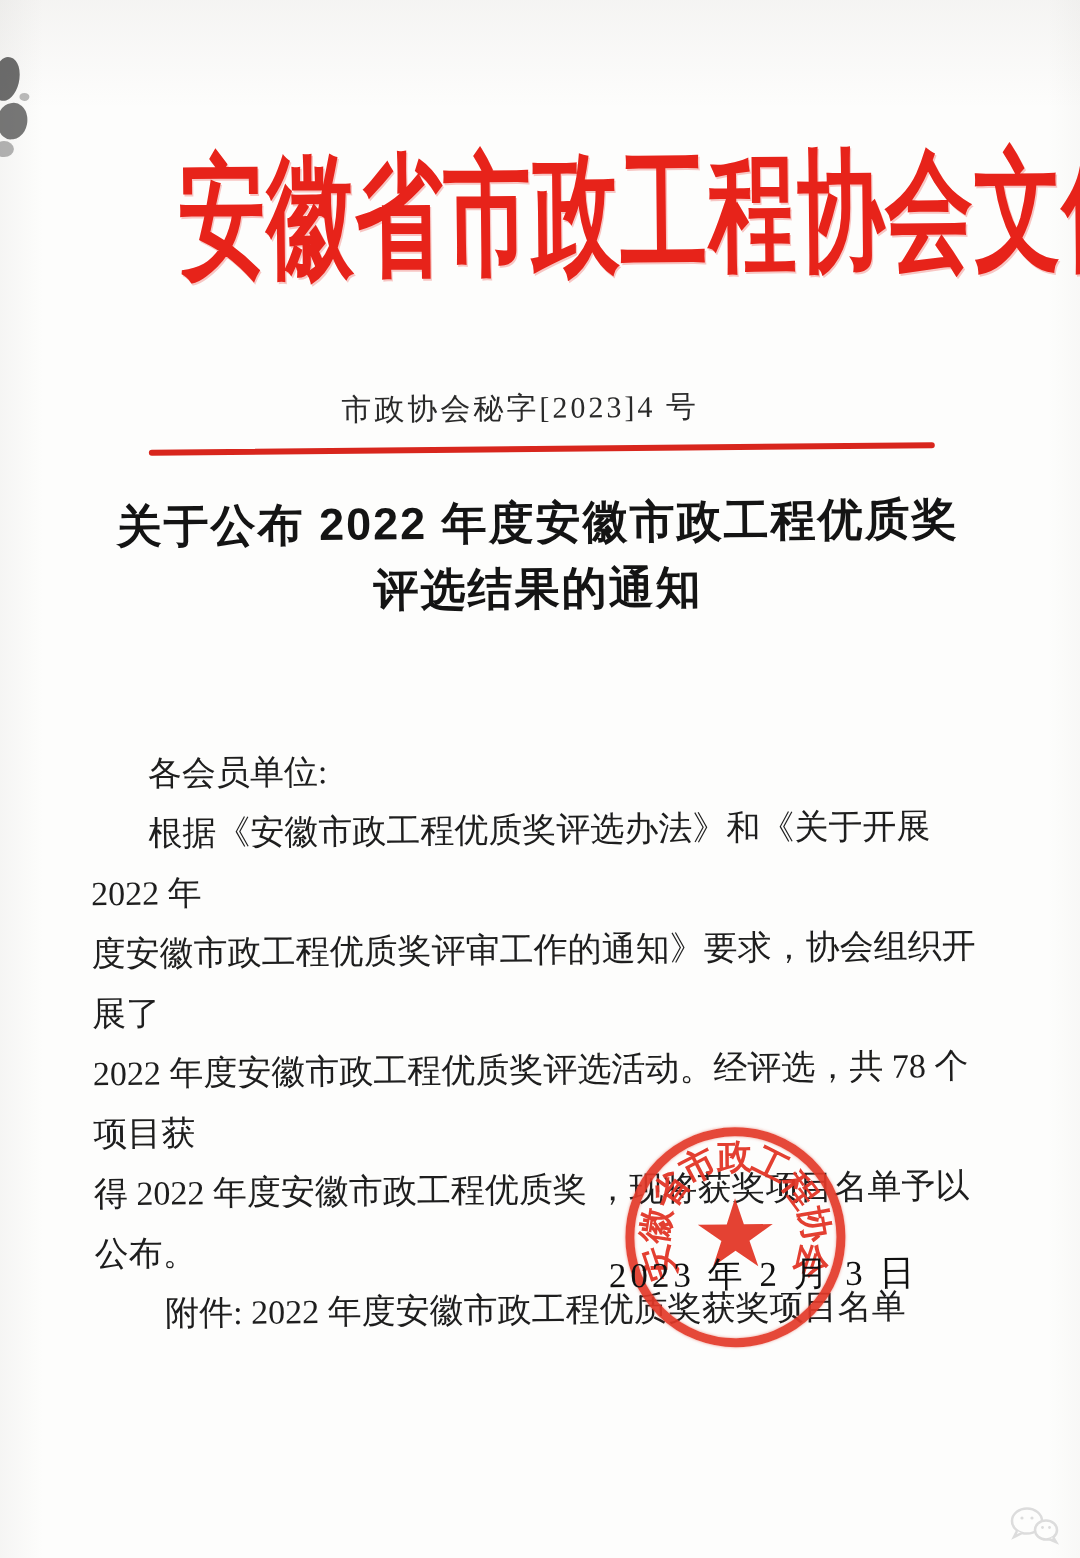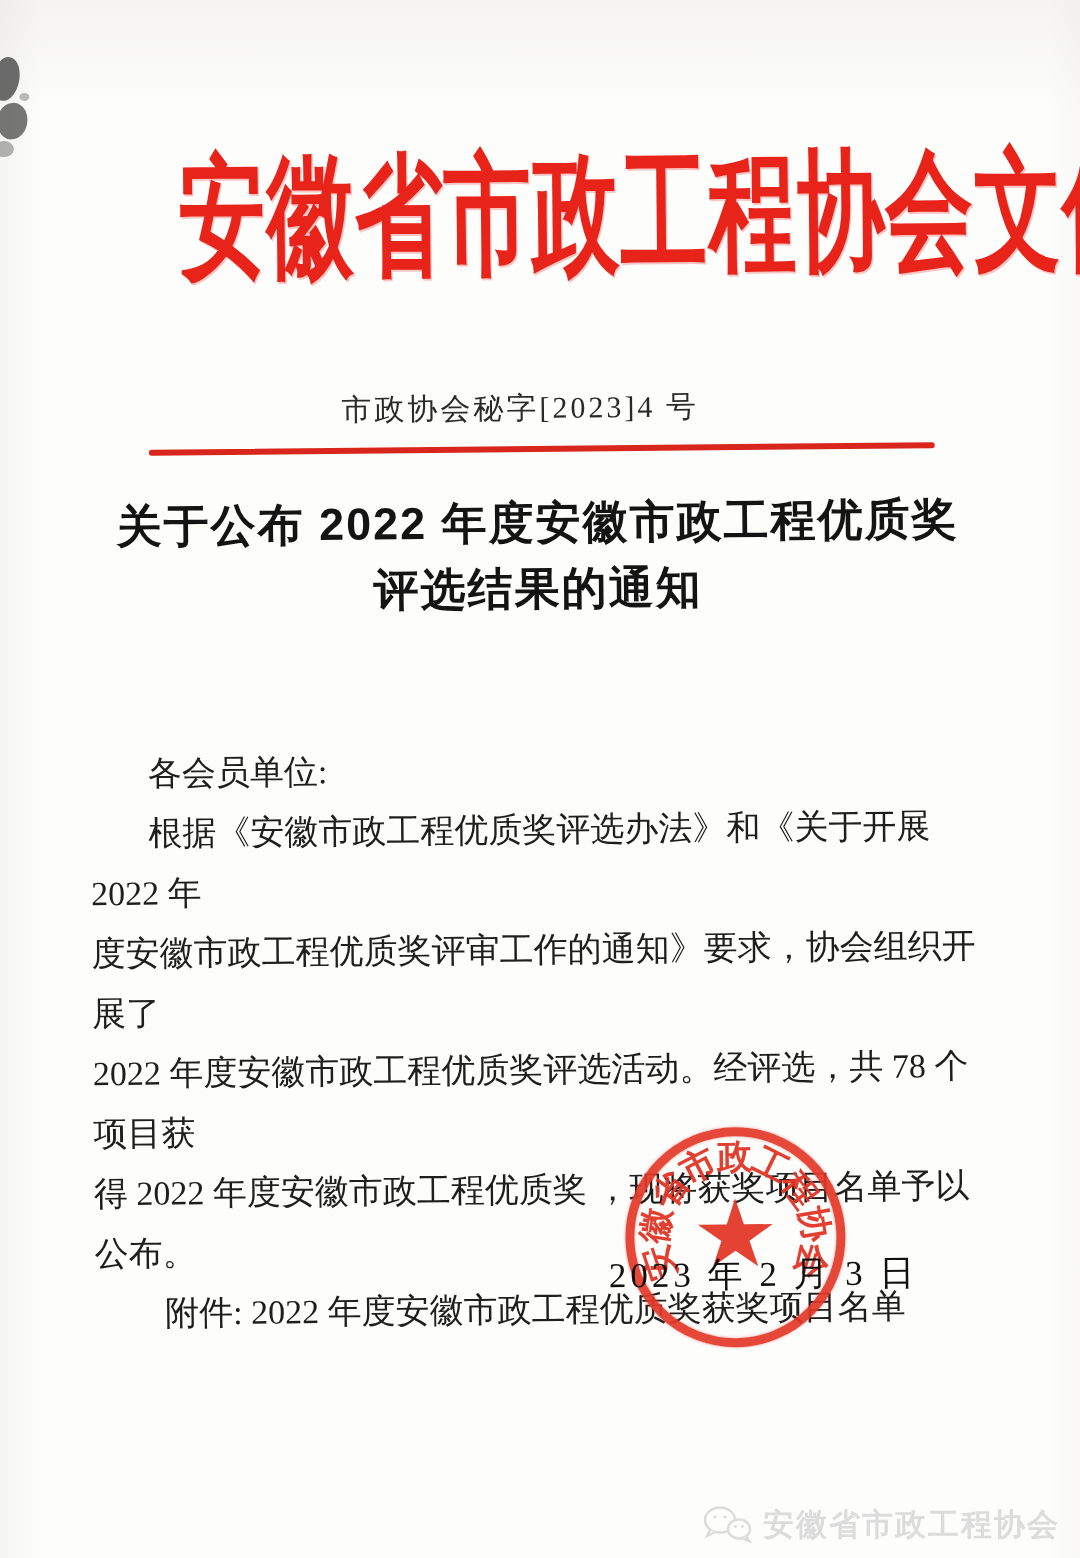--- a/index.html
+++ b/index.html
@@ -148,14 +148,13 @@
       <ellipse cx="19" cy="15" rx="15" ry="12.5"></ellipse>
       <path d="M9 25 L6 31 L14 27" fill="#fdfdfc" stroke="#dcdcdc"></path>
       <circle cx="14" cy="12" r="1.6" fill="#dcdcdc" stroke="none"></circle>
       <circle cx="24" cy="12" r="1.6" fill="#dcdcdc" stroke="none"></circle>
       <ellipse cx="38" cy="24" rx="11" ry="9.5" fill="#fdfdfc"></ellipse>
       <path d="M45 31 L48 36 L41 33" fill="#fdfdfc" stroke="#dcdcdc"></path>
       <circle cx="34.5" cy="21.5" r="1.4" fill="#dcdcdc" stroke="none"></circle>
       <circle cx="41.5" cy="21.5" r="1.4" fill="#dcdcdc" stroke="none"></circle>
     </svg>
   </span>
-  <span>安徽省市政工程协会</span>
 </div>
 
 </body></html>

